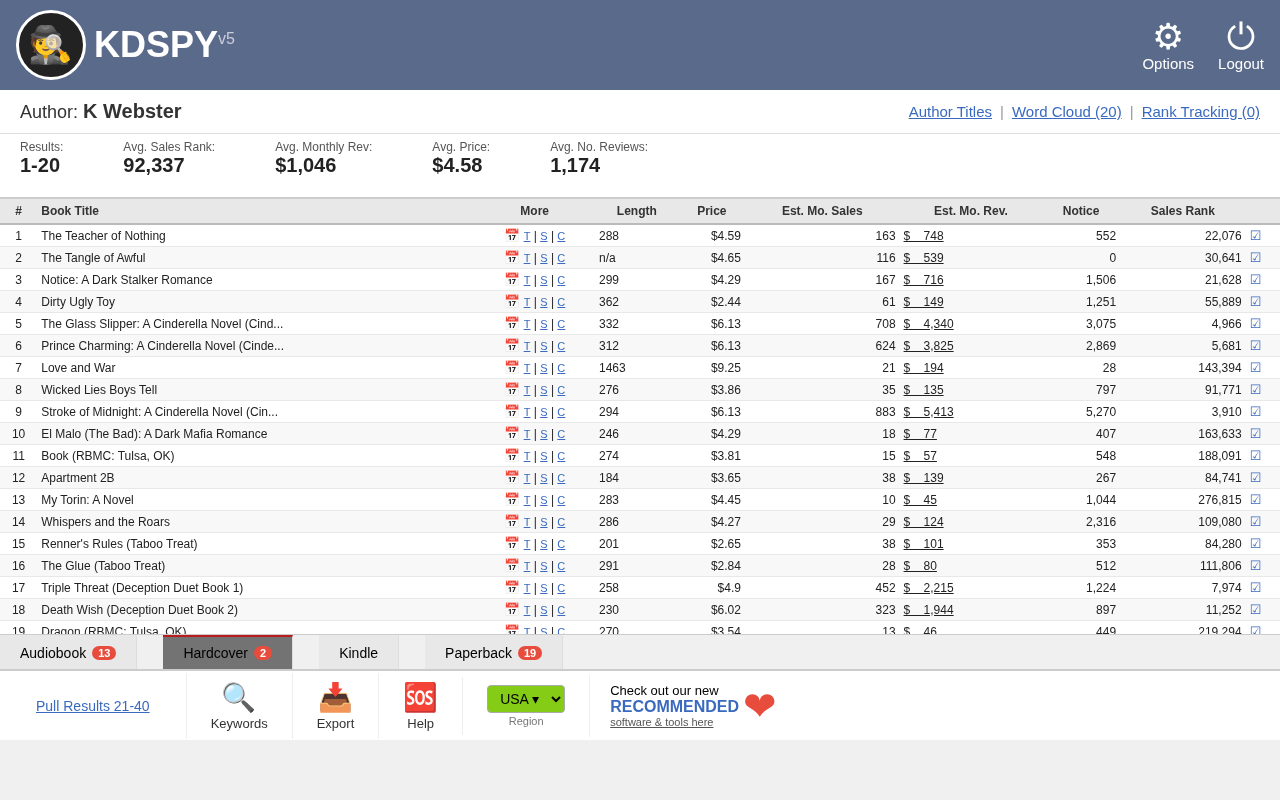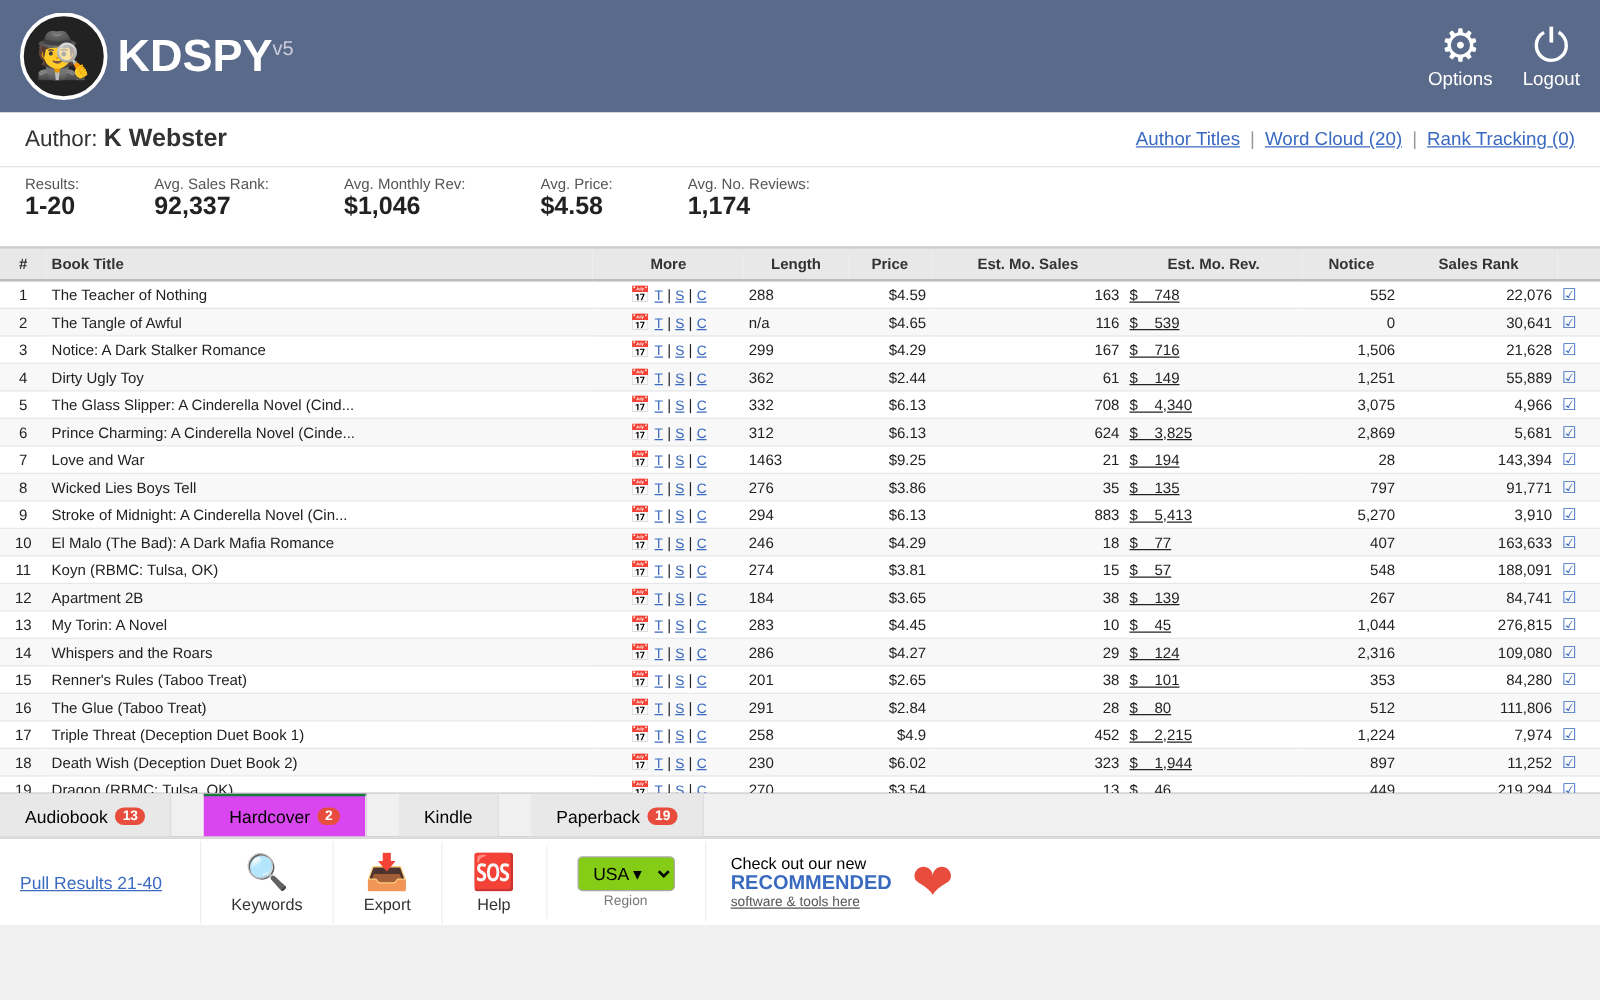--- a/index.html
+++ b/index.html
@@ -179,42 +179,42 @@
       align-items: center;
       gap: 6px;
       border-right: 1px solid #ddd;
       background: #e8e8e8;
       border-top: 2px solid transparent;
     }
     .format-tab:first-child {
       border-left: none;
     }
     .format-tab.active {
-      background: #d946ef;
-      border-top: 2px solid #15803d;
+      background: #737373;
+      border-top: 2px solid #b91c1c;
     }
     .tab-badge {
       background: #e74c3c;
       color: white;
       border-radius: 10px;
       padding: 1px 6px;
       font-size: 11px;
       font-weight: bold;
     }
 
     
     #bottom-bar {
       background: white;
       display: flex;
       align-items: center;
       height: 70px;
       border-top: 1px solid #ccc;
     }
     #pull-results {
-      padding: 0 16px;
+      padding: 0 36px;
       color: #3a6abf;
       text-decoration: underline;
       cursor: pointer;
       font-size: 14px;
       min-width: 160px;
     }
     .bottom-btn {
       display: flex;
       flex-direction: column;
       align-items: center;
@@ -261,21 +261,21 @@
       font-weight: bold;
       color: #222;
     }
     #promo-area {
       flex: 1;
       background: white;
       border-left: 1px solid #eee;
       display: flex;
       align-items: center;
       padding: 8px 20px;
-      gap: 16px;
+      gap: 4px;
     }
     #promo-heart {
       font-size: 40px;
       color: #e74c3c;
     }
   </style>
 </head>
 <body>
 
 <div id="header">
@@ -537,21 +537,21 @@
       <td class="td-num2">246</td>
       <td class="td-price">$4.29</td>
       <td class="td-sales">18</td>
       <td class="td-rev">$ &nbsp;&nbsp;&nbsp;77</td>
       <td class="td-reviews">407</td>
       <td class="td-rank">163,633</td>
       <td><span class="chk">☑</span></td>
     </tr>
         <tr>
       <td class="td-num">11</td>
-      <td class="td-title">Koyn (RBMC: Tulsa, OK)</td>
+      <td class="td-title">Book (RBMC: Tulsa, OK)</td>
       <td class="td-more">
         <span class="cal-icon">📅</span>
         <a class="more-link">T</a>
         <span> | </span>
         <a class="more-link">S</a>
         <span> | </span>
         <a class="more-link">C</a>
       </td>
       <td class="td-num2">274</td>
       <td class="td-price">$3.81</td>

